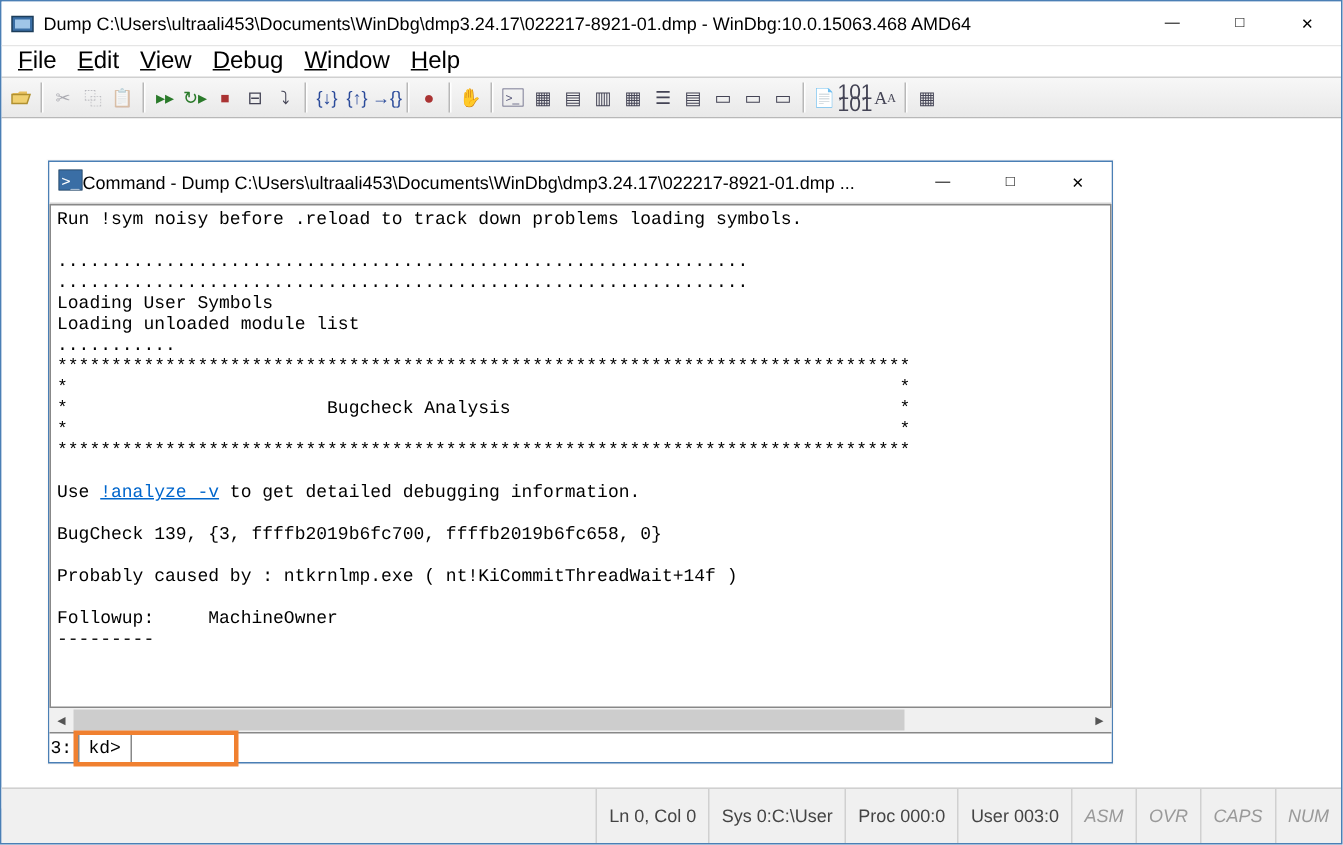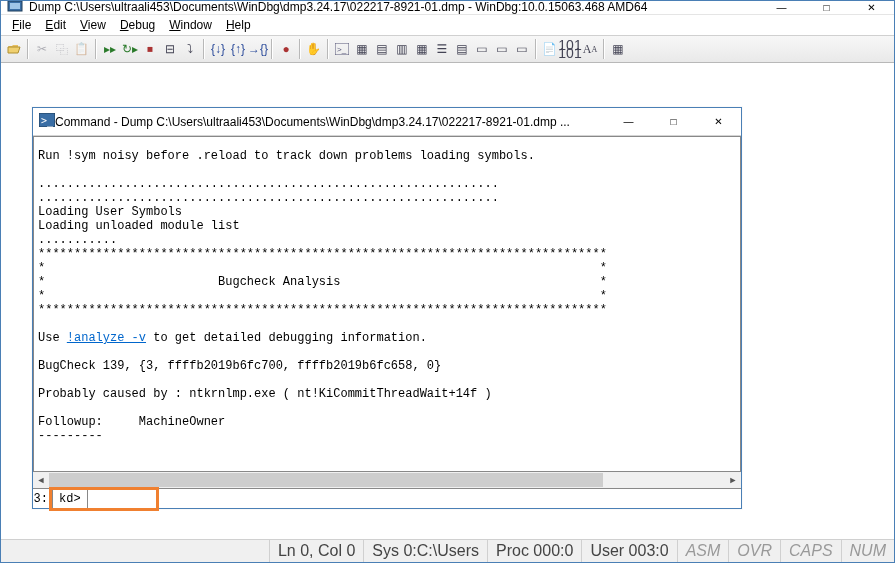--- a/index.html
+++ b/index.html
@@ -8,24 +8,24 @@
   font-size: 12px;
   background: #fff;
   width: 895px;
   height: 563px;
   overflow: hidden;
   position: relative;
   border: 1px solid #4a7fb5;
 }
 
 .titlebar {
-  height: 14px;
+  height: 30px;
   background: #fff;
   display: flex;
-  align-items: flex-end;
+  align-items: center;
   padding-left: 6px;
   border-bottom: 1px solid #e5e5e5;
 }
 .titlebar .app-icon {
   width: 16px; height: 16px;
   display: flex; align-items: center; justify-content: center;
   margin-right: 6px;
 }
 .titlebar .title-text { flex: 1; font-size: 12px; color: #000; }
 .win-controls { display: flex; height: 100%; }
@@ -37,21 +37,21 @@
 
 .menubar {
   height: 20px;
   display: flex;
   align-items: center;
   padding: 0 4px;
   background: #fff;
 }
 .menubar .menu-item {
   padding: 2px 7px;
-  font-size: 12px;
+  font-size: 16px;
 }
 .menubar .menu-item .ul { text-decoration: underline; }
 
 
 .toolbar {
   height: 28px;
   background: linear-gradient(#f7f7f7,#e9e9e9);
   border-top: 1px solid #d0d0d0;
   border-bottom: 1px solid #b8b8b8;
   display: flex;
@@ -89,21 +89,21 @@
   display: flex; align-items: center;
   padding-left: 6px;
   border-bottom: 1px solid #d4d4d4;
 }
 .cmd-titlebar .title-text { flex:1; font-size: 12px; }
 .cmd-output {
   flex:1; background:#fff; border:1px solid #888;
   margin: 0; overflow-y: scroll; overflow-x: hidden;
   font-family: "Lucida Console","Courier New",monospace;
   font-size: 12px; line-height: 14px;
-  padding: 12px 4px; white-space: pre;
+  padding: 2px 4px; white-space: pre;
   position: relative;
 }
 .cmd-output .link { color:#0066cc; text-decoration: underline; }
 .cmd-hscroll {
   height: 16px; background: #f0f0f0;
   display:flex; align-items:center;
 }
 .cmd-hscroll .arrow {
   width:16px;height:16px;display:flex;align-items:center;justify-content:center;
   background:#f0f0f0;font-size:9px;color:#555;
@@ -122,25 +122,25 @@
 
 .highlight-box {
   position:absolute;
   border: 3px solid #f08030;
   pointer-events: none;
 }
 
 
 .statusbar {
   position:absolute;
-  bottom:0; left:0; right:0; height:23px;
+  bottom:0; left:0; right:0; height:37px;
   border-top:1px solid #d0d0d0;
   background:#f0f0f0;
   display:flex; align-items:center;
-  font-size:16px;
+  font-size:12px;
 }
 .statusbar .spacer { flex:1; }
 .statusbar .cell {
   padding: 0 8px;
   border-left:1px solid #d0d0d0;
   height:100%; display:flex; align-items:center;
   color:#444;
 }
 .statusbar .cell.dim { color:#999;font-style:italic; }
 .sb-icon { width:16px;height:16px;margin-right:6px;display:inline-flex;align-items:center;justify-content:center;}
@@ -283,20 +283,20 @@
     </div>
   </div>
 
   <div class="highlight-box" style="left:48px; top:408px; width:110px; height:24px;"></div>
 </div>
 
 <div class="statusbar">
   <span class="sb-icon"></span>
   <div class="spacer"></div>
   <div class="cell">Ln 0, Col 0</div>
-  <div class="cell">Sys 0:C:\Users</div>
+  <div class="cell">Sys 0:C:\User</div>
   <div class="cell">Proc 000:0</div>
   <div class="cell">User 003:0</div>
   <div class="cell dim">ASM</div>
   <div class="cell dim">OVR</div>
   <div class="cell dim">CAPS</div>
   <div class="cell dim">NUM</div>
 </div>
 
 </body></html>

